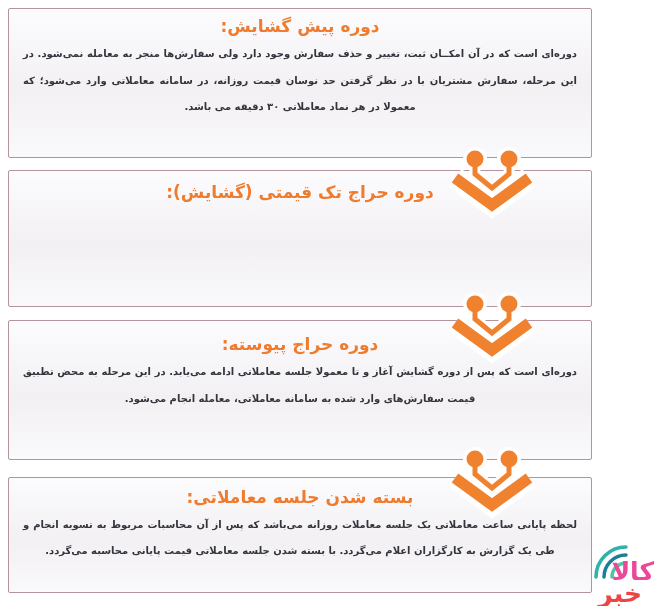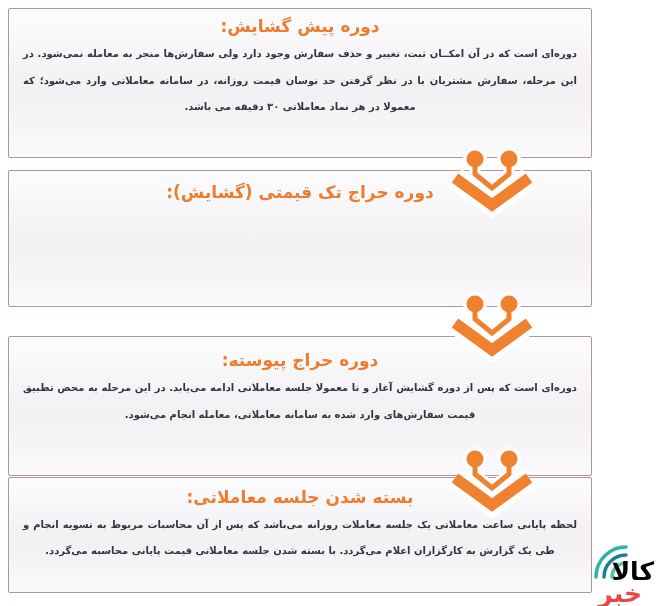--- a/index.html
+++ b/index.html
@@ -9,40 +9,40 @@
     direction:rtl;overflow:hidden;
   }
   .phase-box{
     position:absolute;left:8px;width:584px;box-sizing:border-box;
     border:1.5px solid #b2939e;border-radius:2px;
     background:linear-gradient(180deg,#fcfbfd 0%,#f2f0f3 55%,#faf9fb 100%);
     padding:5px 14px 0 14px;
   }
   .box-1{top:8px;height:150px;}
   .box-2{top:170px;height:137px;padding-top:9px;}
-  .box-3{top:336px;height:140px;padding-top:11px;}
+  .box-3{top:320px;height:140px;padding-top:11px;}
   .box-4{top:477px;height:116px;padding-top:7px;}
   .phase-title{
     margin:0 0 3px 0;text-align:center;
     color:#ef7c2e;font-size:17px;font-weight:bold;line-height:24px;
   }
   .phase-body{
     margin:0;color:#34343d;font-size:10px;font-weight:bold;line-height:26.5px;
     text-align:justify;text-align-last:center;-moz-text-align-last:center;
   }
   .box-4 .phase-body{line-height:26px;}
   .flow-arrow{position:absolute;left:446px;width:92px;height:68px;overflow:visible;z-index:5;}
   .arrow-1{top:148px;}
   .arrow-2{top:293px;}
   .arrow-3{top:448px;}
   .logo{position:absolute;left:580px;top:531px;width:76px;height:75px;z-index:6;direction:rtl;}
   .logo-arcs{position:absolute;left:2px;top:0;overflow:visible;}
   .logo-line1{
     position:absolute;right:2px;top:28px;
-    color:#000000;font-size:25px;font-weight:bold;line-height:25px;white-space:nowrap;
+    color:#ec4899;font-size:25px;font-weight:bold;line-height:25px;white-space:nowrap;
   }
   .logo-line2{
     position:absolute;right:14px;top:50px;
     color:#ef4444;font-size:25px;font-weight:bold;line-height:25px;white-space:nowrap;
   }
 </style>
 </head>
 <body>
 
 <div class="canvas">

